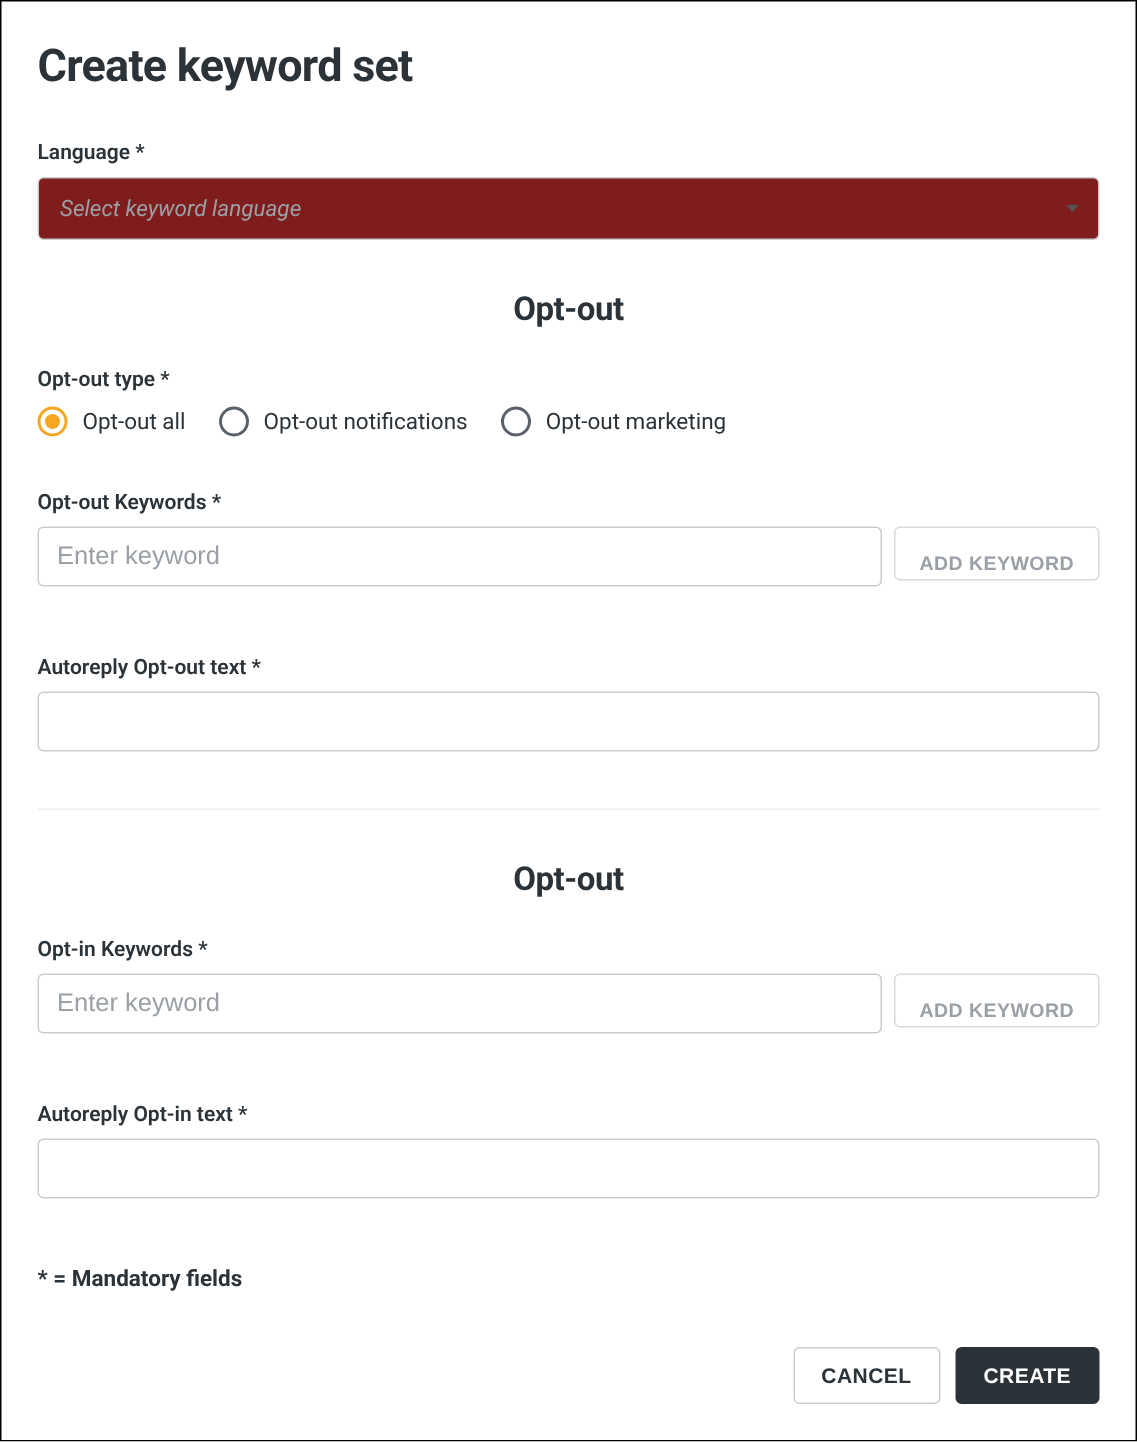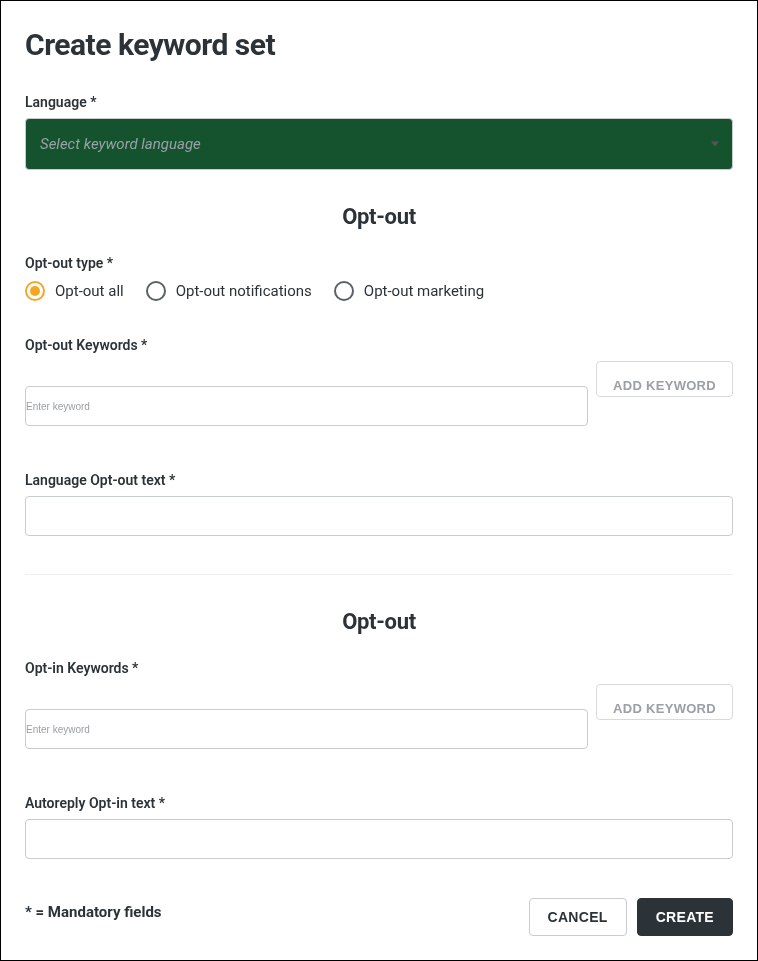--- a/index.html
+++ b/index.html
@@ -30,27 +30,27 @@
     font-weight:600;
     color:#2c3338;
     margin-bottom:8px;
   }
   .select-wrap {
     position:relative;
     width:100%;
   }
   .select {
     width:100%;
-    height:52px;
+    height:42px;
     border:1px solid #c9ccce;
     border-radius:4px;
     padding:0 14px;
     font-size:15px;
     color:#9aa0a6;
-    background:#14532d;
+    background:#7f1d1d;
     display:flex;
     align-items:center;
     font-style:italic;
     cursor:pointer;
   }
   .caret {
     position:absolute;
     right:14px;
     top:50%;
     transform:translateY(-50%);
@@ -106,24 +106,23 @@
   .input-row {
     display:flex;
     gap:8px;
     align-items:stretch;
   }
   .text-input {
     flex:1;
     height:40px;
     border:1px solid #c9ccce;
     border-radius:4px;
-    padding:0 0;
-    font-size:10px;
-    color:#2c3338;
-    margin-top:25px;
+    padding:0 12px;
+    font-size:17px;
+    color:#2c3338;
   }
   .text-input::placeholder { color:#9aa0a6; }
   .add-btn {
     height:36px;
     padding:16px 16px;
     border:1px solid #d7dadd;
     border-radius:4px;
     background:#fff;
     color:#9aa0a6;
     font-size:13px;
@@ -217,21 +216,21 @@
 
   <div class="kw-group">
     <div class="field-label">Opt-out Keywords *</div>
     <div class="input-row">
       <input class="text-input" type="text" placeholder="Enter keyword" style="">
       <button class="add-btn">ADD KEYWORD</button>
     </div>
   </div>
 
   <div class="spacer-top">
-    <div class="field-label">Language Opt-out text *</div>
+    <div class="field-label">Autoreply Opt-out text *</div>
     <textarea class="textarea" style=""></textarea>
   </div>
 
   <hr class="divider">
 
   <div class="section-heading">Opt-out</div>
 
   <div>
     <div class="field-label">Opt-in Keywords *</div>
     <div class="input-row">

